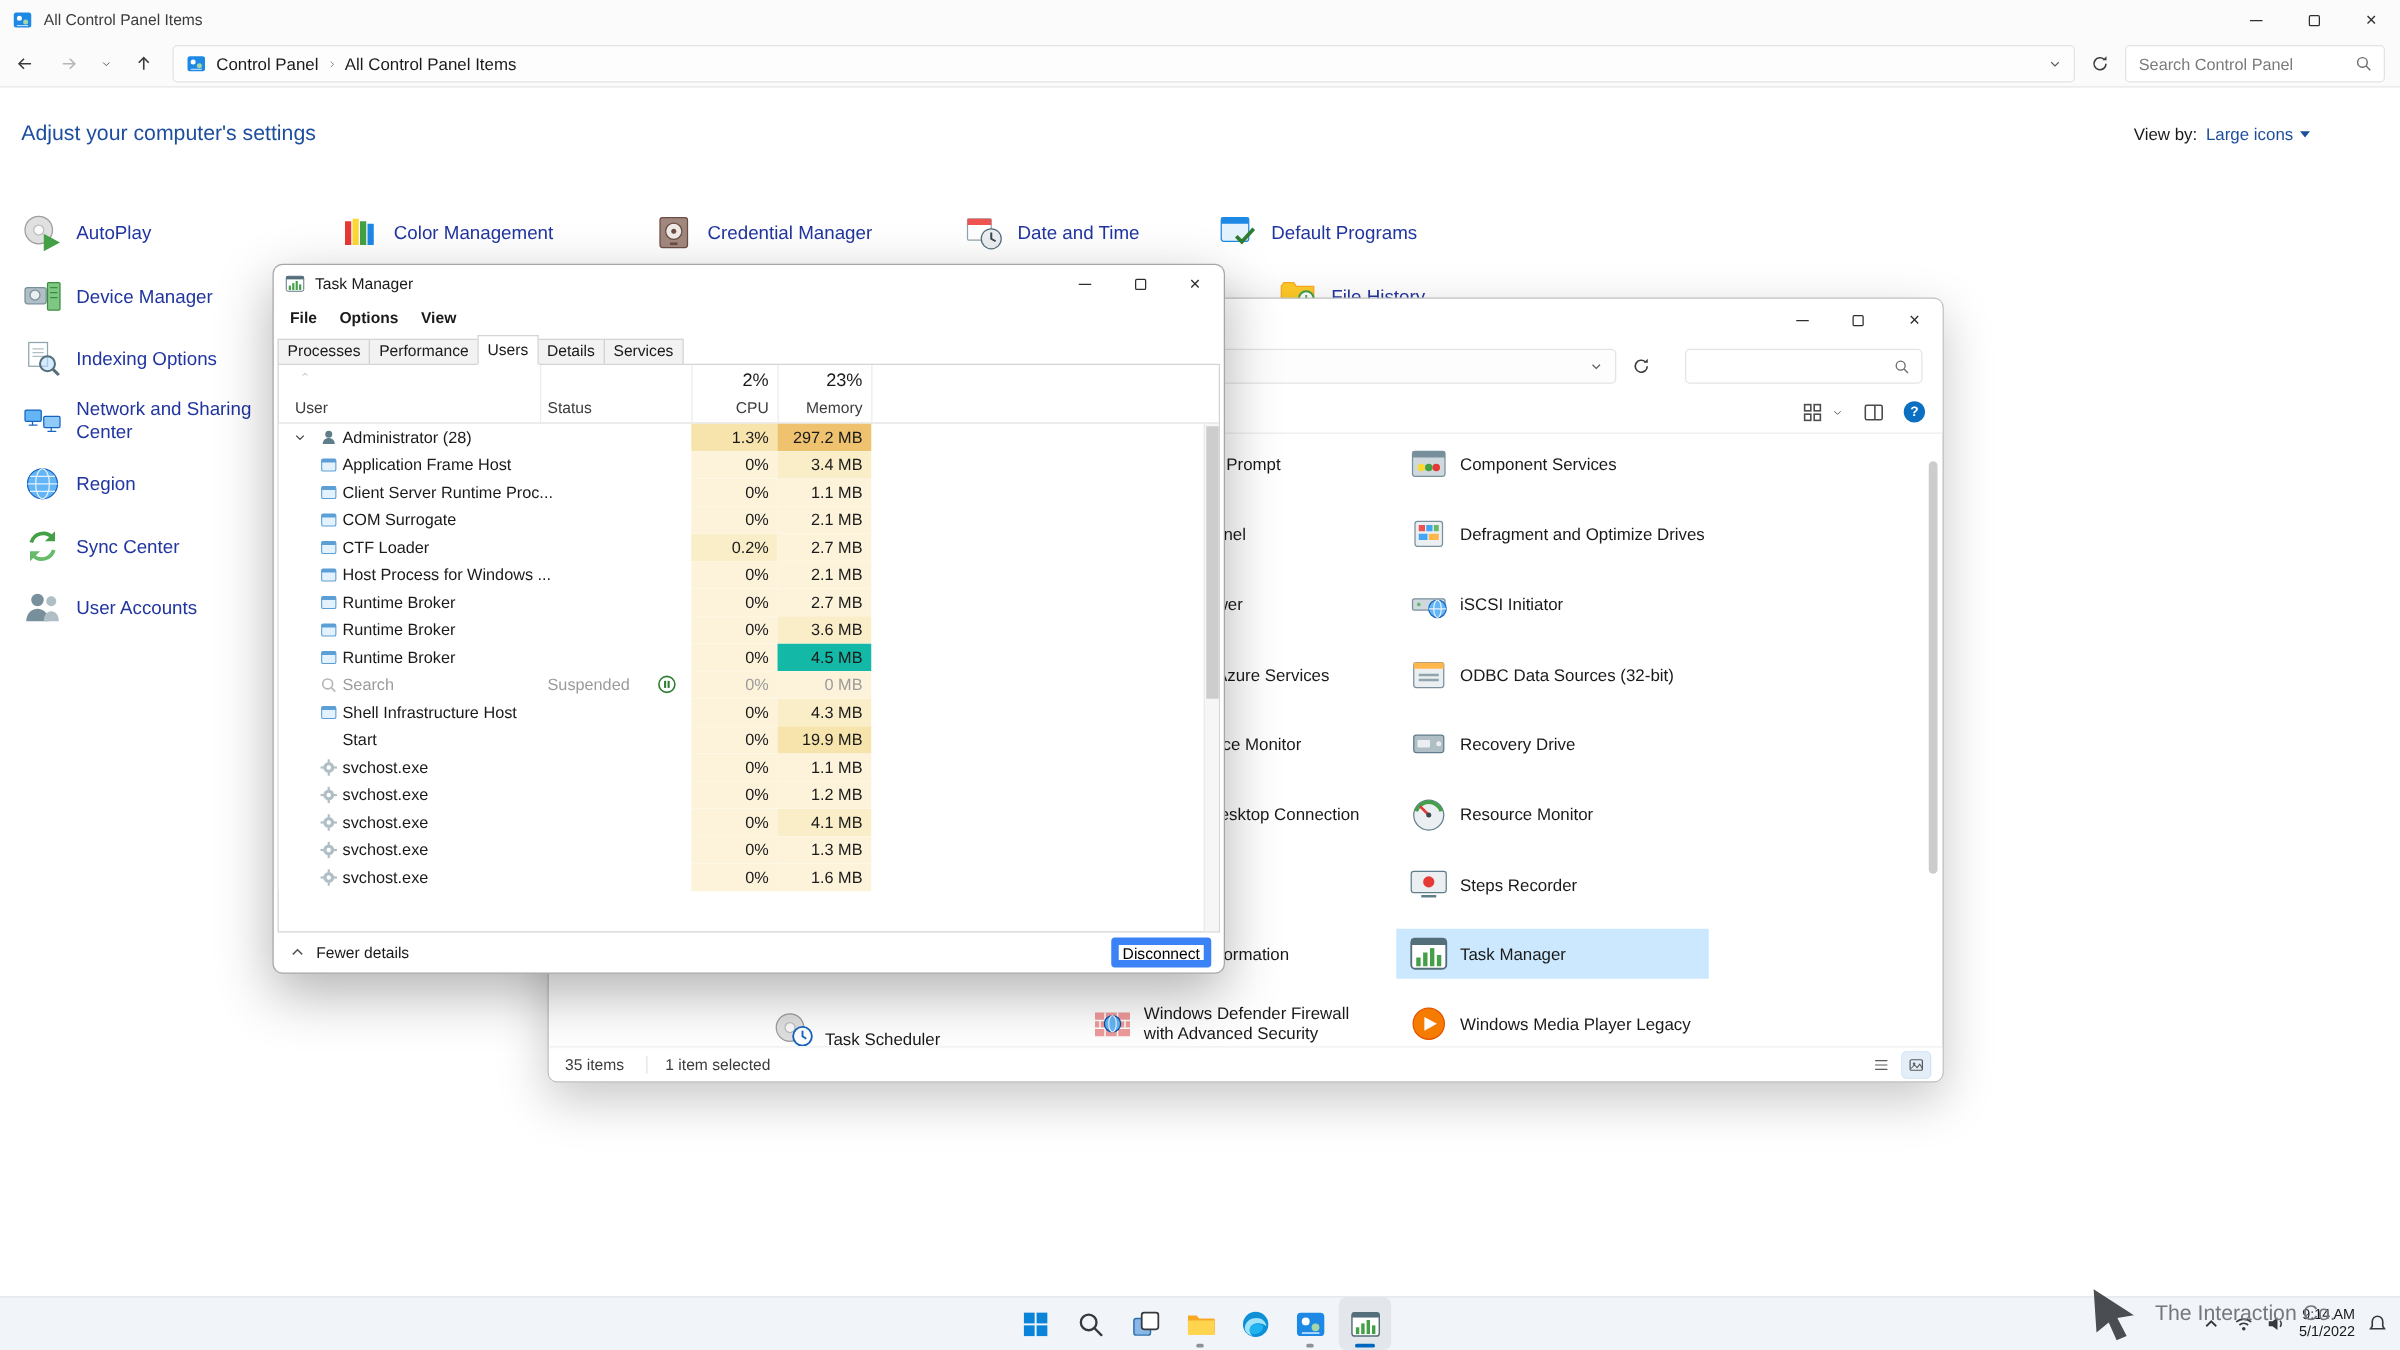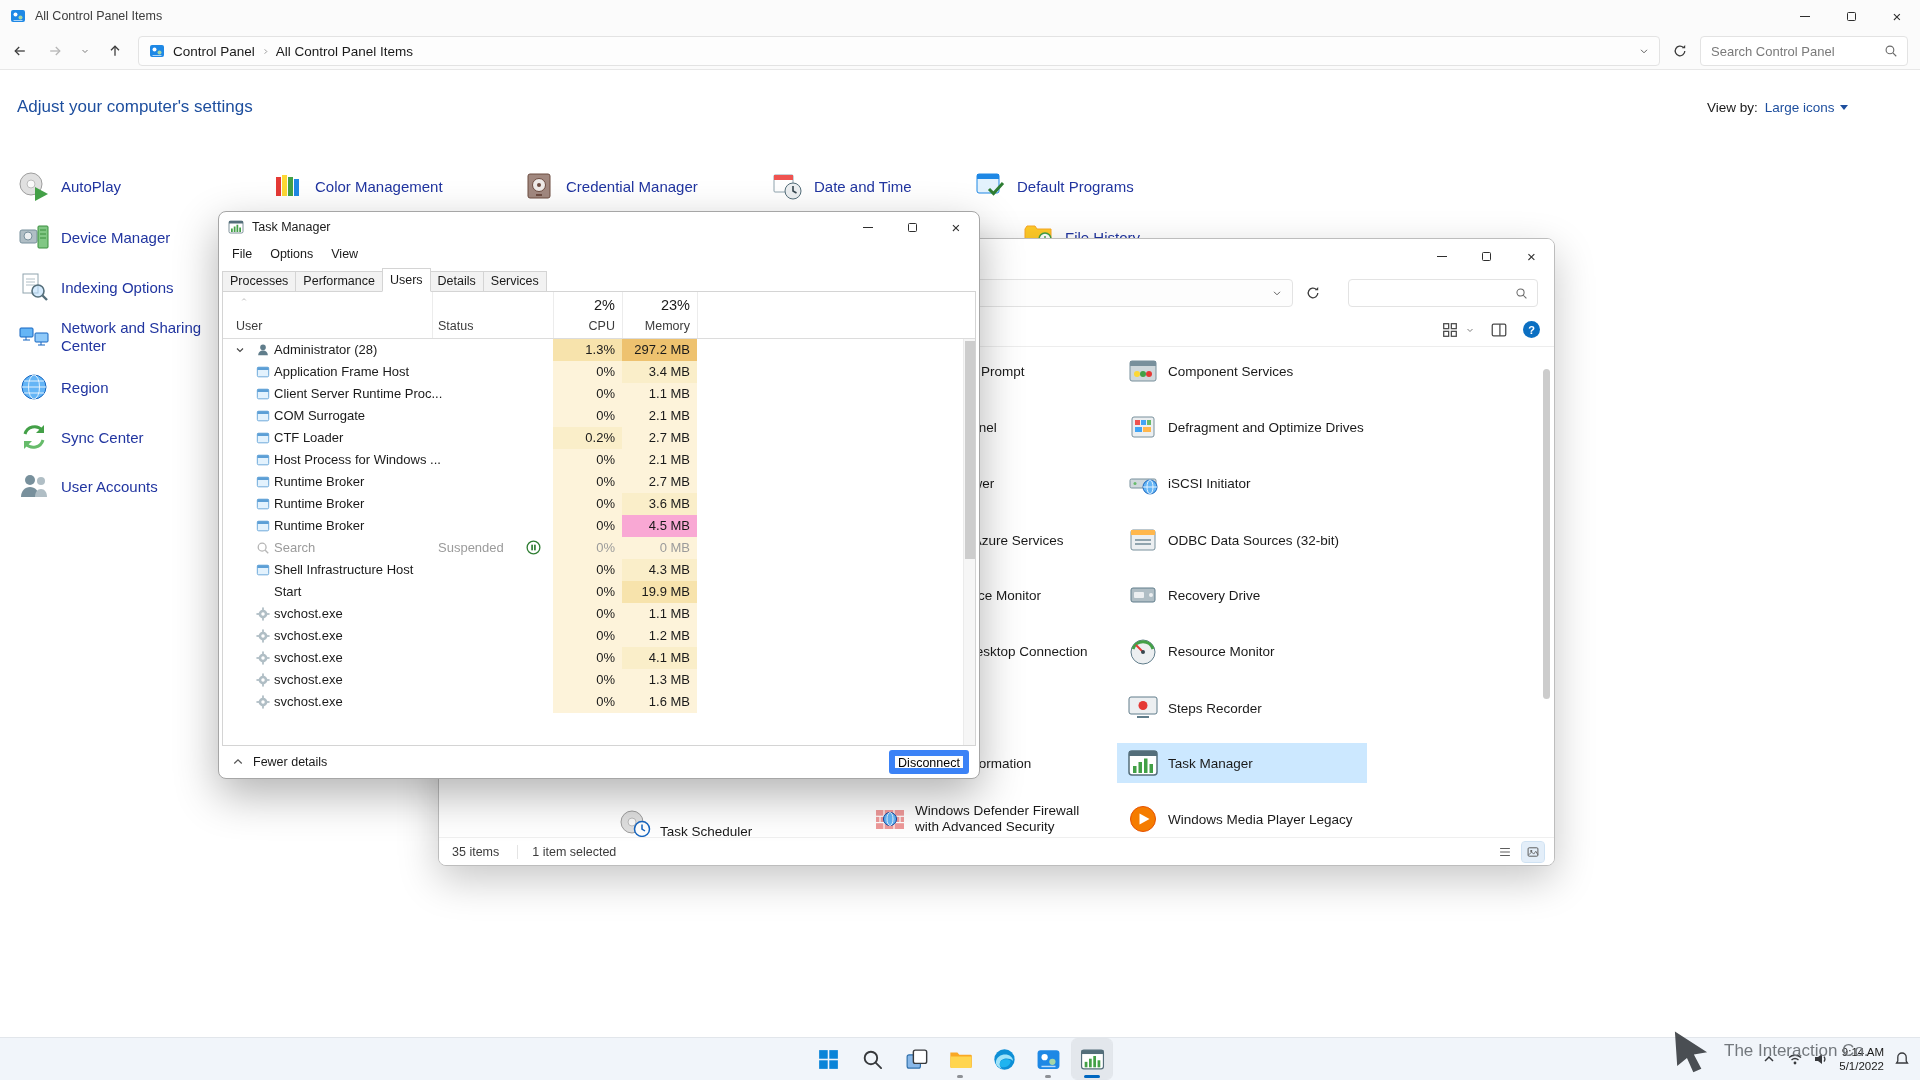--- a/index.html
+++ b/index.html
@@ -70,21 +70,21 @@
 .sbic{width:22px;height:20px;padding:3px;border-radius:3px;}
 .sbic.on{background:#e3eef9;outline:1px solid #cfe2f3;}
 
 
 #tm-window{position:absolute;left:218px;top:211px;width:762px;height:568px;background:#fff;border:1px solid #a6a6a6;border-radius:8px;box-shadow:0 16px 44px rgba(0,0,0,.3);z-index:10;font-size:13px;}
 .tm-titlebar{position:relative;height:30px;display:flex;align-items:center;}
 .tm-titlebar .wicon{margin-left:9px;}
 .tm-titlebar .wtitle{margin-left:8px;color:#1a1a1a;}
 .tm-cap{position:absolute;top:0;width:44px;height:30px;display:flex;align-items:center;justify-content:center;background:transparent;border:none;}
 #tm-min{left:627px;} #tm-max{left:671px;} #tm-close{left:715px;}
-#tm-menus{position:absolute;left:4px;top:30px;height:24px;display:flex;align-items:center;}
+#tm-menus{position:absolute;left:4px;top:30px;height:24px;display:flex;align-items:center;font-weight:bold;}
 .tm-menu{padding:3px 9px;font-size:12.5px;}
 #tm-tabs{position:absolute;left:3px;top:56px;height:24px;display:flex;align-items:flex-end;z-index:3;}
 .tm-tab{font-size:12.5px;padding:2px 7px 3px;background:#f2f2f2;border:1px solid #d4d4d4;margin-right:-1px;height:21px;}
 .tm-tab.active{background:#fff;border-bottom:1px solid #fff;height:24px;padding-top:4px;position:relative;z-index:4;}
 .tm-page{position:absolute;left:3px;right:3px;top:79px;bottom:32px;border:1px solid #d4d4d4;background:#fff;z-index:2;}
 .tm-header{position:absolute;left:0;right:0;top:0;height:47px;border-bottom:1px solid #dcdcdc;}
 .colsep{position:absolute;top:0;bottom:0;width:1px;background:#ececec;}
 .tm-header .tot{position:absolute;top:5px;font-size:14.5px;text-align:right;color:#1a1a1a;}
 #tot-cpu{left:330px;width:62px;} #tot-mem{left:399px;width:68px;}
 .tm-header .hlab{position:absolute;bottom:5px;font-size:12.5px;color:#3c3c3c;}
@@ -799,21 +799,21 @@
           </div>
           <div class="tm-row" data-interactable="true">
             <span class="ric" data-interactable="false">
               <svg viewBox="0 0 16 16" xmlns="http://www.w3.org/2000/svg">
                 <rect x="1.5" y="2.5" width="13" height="11" rx="1.5" fill="#e3f2fd" stroke="#5c9fd6"></rect>
                 <rect x="1.5" y="2.5" width="13" height="3.2" fill="#5c9fd6"></rect>
               </svg>
             </span>
             <span class="nm" data-interactable="false">Runtime Broker</span>
             <span class="cell cpu" data-interactable="false" style="background:#fdf3da">0%</span>
-            <span class="cell mem" data-interactable="false" style="background:#f9a8d4">4.5 MB</span>
+            <span class="cell mem" data-interactable="false" style="background:#14b8a6">4.5 MB</span>
           </div>
           <div class="tm-row dim" data-interactable="true">
             <span class="ric" data-interactable="false">
               <svg viewBox="0 0 16 16" xmlns="http://www.w3.org/2000/svg">
                 <circle cx="7" cy="7" r="4.5" fill="none" stroke="#b5b5b5" stroke-width="1.5"></circle>
                 <line x1="10.5" y1="10.5" x2="14" y2="14" stroke="#b5b5b5" stroke-width="1.5"></line>
               </svg>
             </span>
             <span class="nm" data-interactable="false">Search</span>
             <span class="st" data-interactable="false">Suspended</span>

